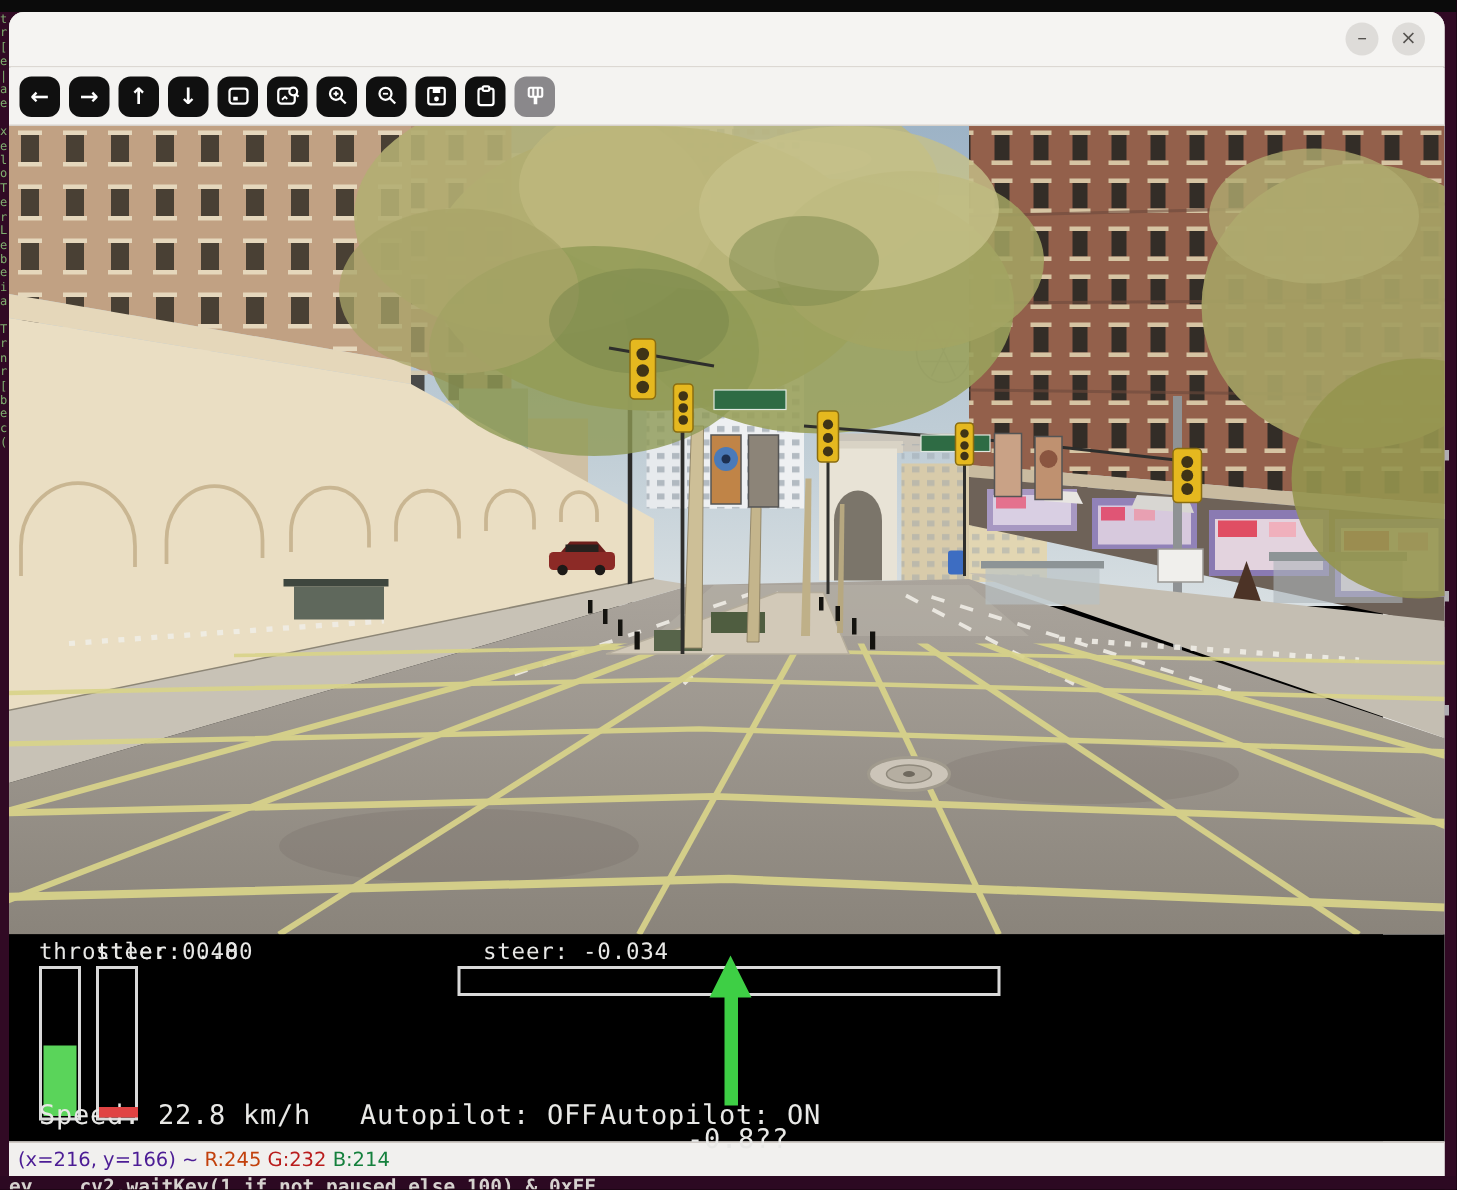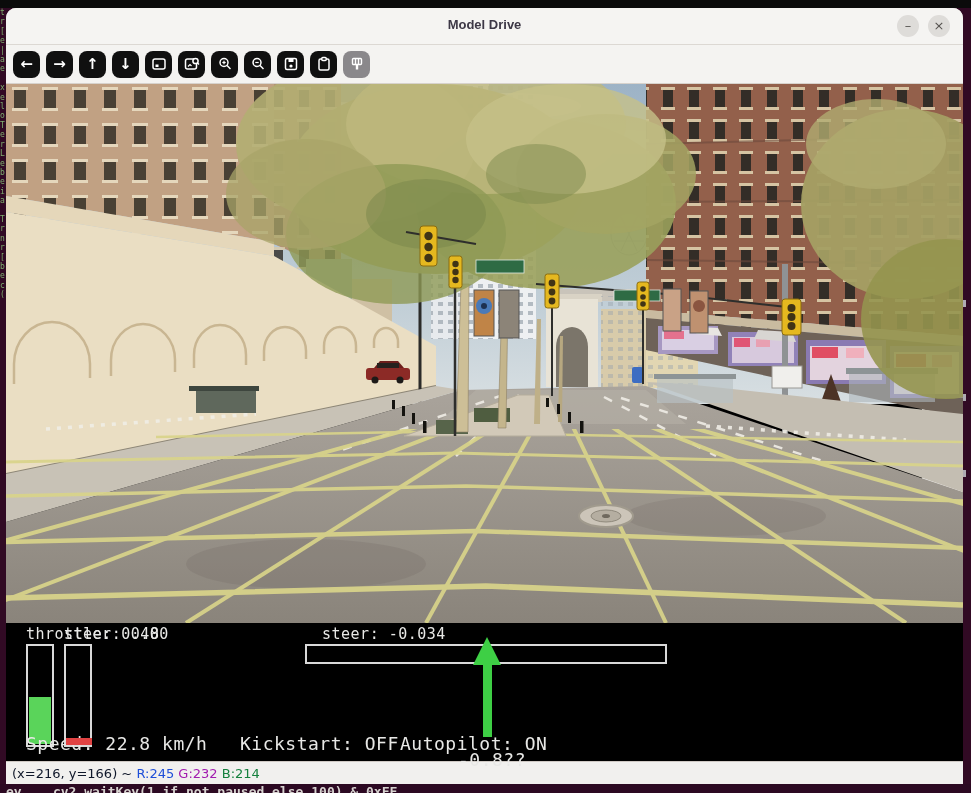--- a/index.html
+++ b/index.html
@@ -103,21 +103,20 @@
     <i style="top:386px"></i>
     <i style="top:462px"></i>
 </div>
 <div class="term-bottom">
   <span>ey    cv2.waitKey(1 if not paused else 100) &amp; 0xFF</span>
 </div>
 
 <div class="win">
 
   <div class="titlebar">
-    <div class="title">Model Drive</div>
     <div class="winbtn btn-min">–</div>
     <div class="winbtn btn-close">×</div>
   </div>
 
   <div class="toolbar">
     <div class="tbtn">
         <span>←</span>
       </div>
     <div class="tbtn">
         <span>→</span>
@@ -440,20 +439,20 @@
         <div class="fill" style="background: rgb(224, 67, 67); height: 6%;"></div>
       </div>
       <div class="redmark"></div>
 
       <div class="steerbar"></div>
       <svg class="arrow" width="44" height="108" viewBox="0 0 44 108">
         <polygon points="22,2 36,30 27,30 27,102 18,102 18,30 8,30" fill="#3ecf45"></polygon>
       </svg>
 
       <span class="big" style="left:20px;top:110px">Speed: 22.8 km/h</span>
-      <span class="big" style="left:234px;top:110px">Kickstart: OFF</span>
+      <span class="big" style="left:234px;top:110px">Autopilot: OFF</span>
       <span class="big" style="left:394px;top:110px">Autopilot: ON</span>
       <span class="big" style="left:452px;top:126px">-0.8??</span>
     </div>
   </div>
 
-  <div class="statusbar"><span style="color:#0f172a">(x=216, y=166) ~ </span><span style="color:#1d4ed8">R:245</span><span> </span><span style="color:#a21caf">G:232</span><span> </span><span style="color:#15803d">B:214</span></div>
+  <div class="statusbar"><span style="color:#4c1d95">(x=216, y=166) ~ </span><span style="color:#c2410c">R:245</span><span> </span><span style="color:#b91c1c">G:232</span><span> </span><span style="color:#15803d">B:214</span></div>
 </div>
 
 </body></html>

